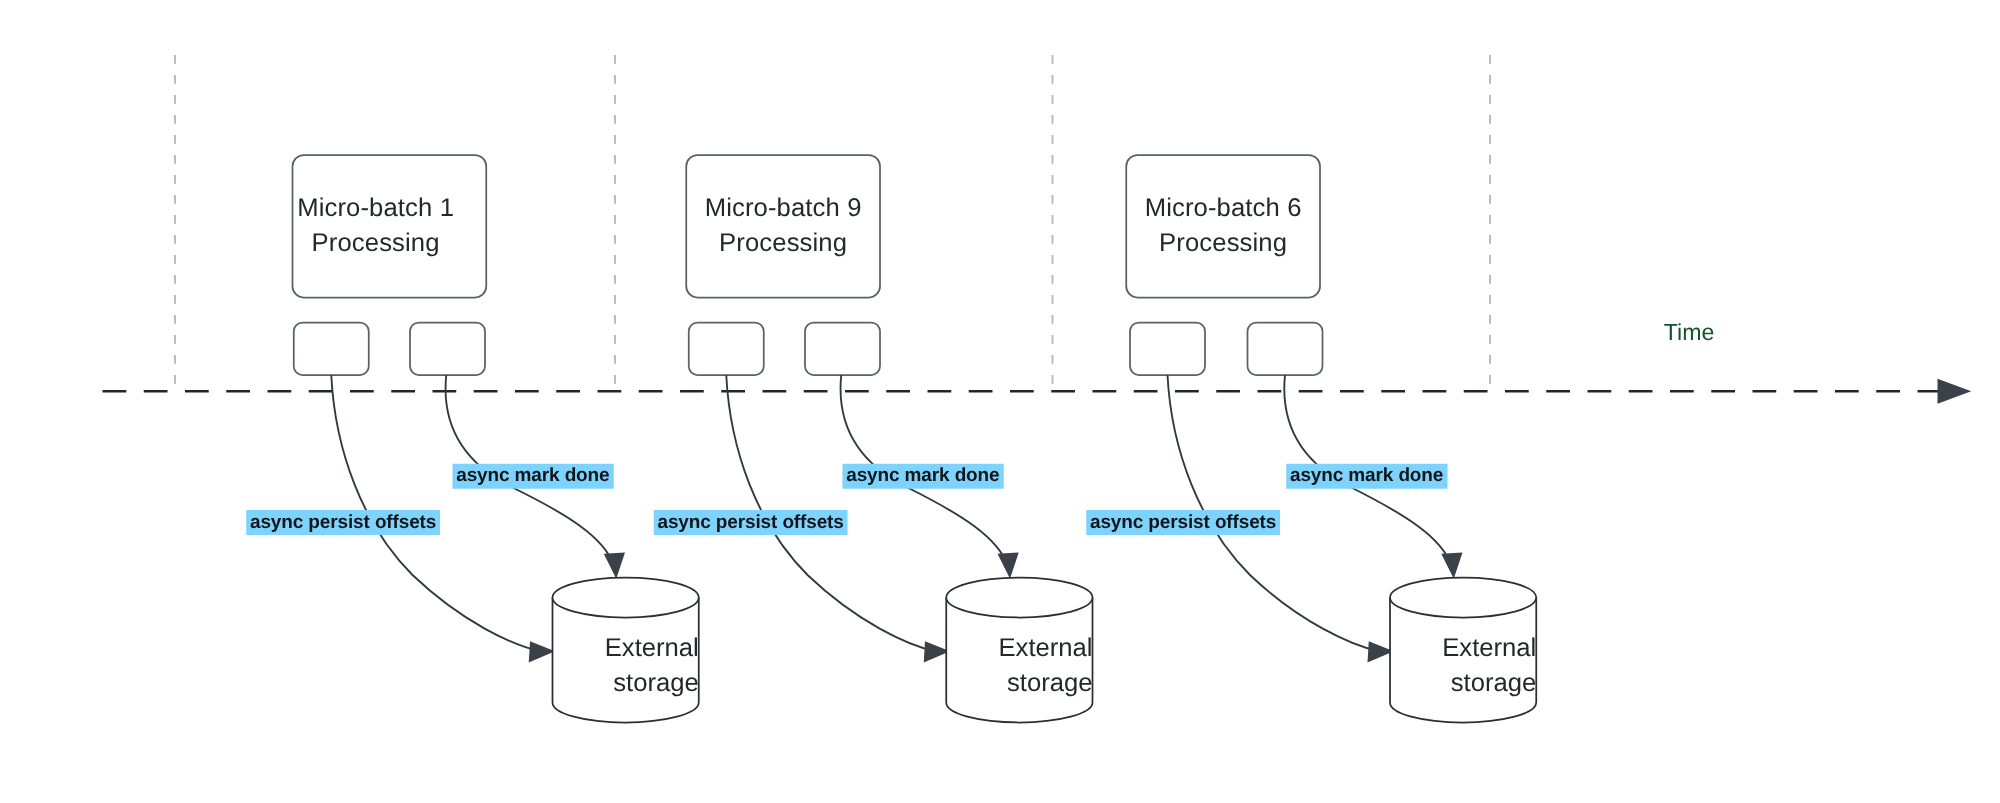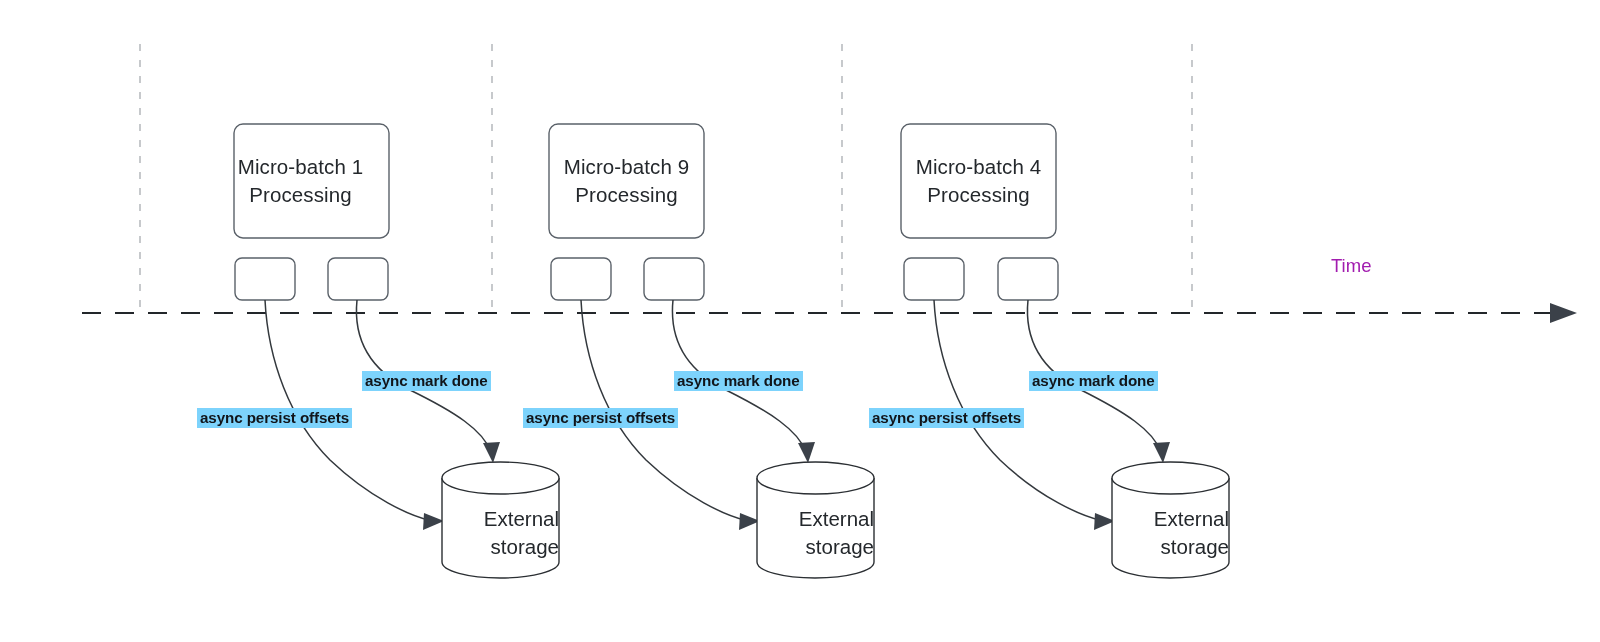--- a/index.html
+++ b/index.html
@@ -91,21 +91,21 @@
     color: #11151a;
     white-space: nowrap;
     background: #7dd3fc;
     padding: 1px 3px;
     line-height: 18px;
     letter-spacing: -0.1px;
   }
   .time-label {
     position: absolute;
     font-size: 18.5px;
-    color: #a21caf;
+    color: #14532d;
     white-space: nowrap;
   }
 </style>
 </head>
 <body>
 
 <div id="canvas">
 
   <svg id="diagram-svg" viewBox="0 0 1600 642">
 
@@ -155,21 +155,21 @@
       <polygon class="flow-head" points="1153,443 1163,463 1170,442"></polygon>
       <path class="cyl-body" d="M 1112 478 L 1112 562 C 1112 571 1138 578 1170 578 C 1202 578 1229 571 1229 562 L 1229 478"></path>
       <ellipse class="cyl-top" cx="1170.5" cy="478" rx="58.5" ry="16"></ellipse>
     </g>
   </svg>
 
   <div class="box-label" style="left:234px; top:153px; width:133px;">Micro-batch 1
 Processing</div>
   <div class="box-label" style="left:549px; top:153px; width:155px;">Micro-batch 9
 Processing</div>
-  <div class="box-label" style="left:901px; top:153px; width:155px;">Micro-batch 4
+  <div class="box-label" style="left:901px; top:153px; width:155px;">Micro-batch 6
 Processing</div>
 
   <div class="cyl-label" style="left:442px; top:505px; width:117px;">External
 storage</div>
   <div class="cyl-label" style="left:757px; top:505px; width:117px;">External
 storage</div>
   <div class="cyl-label" style="left:1112px; top:505px; width:117px;">External
 storage</div>
 
   <div class="edge-label" style="left:362px; top:371px;">async mark done</div>

